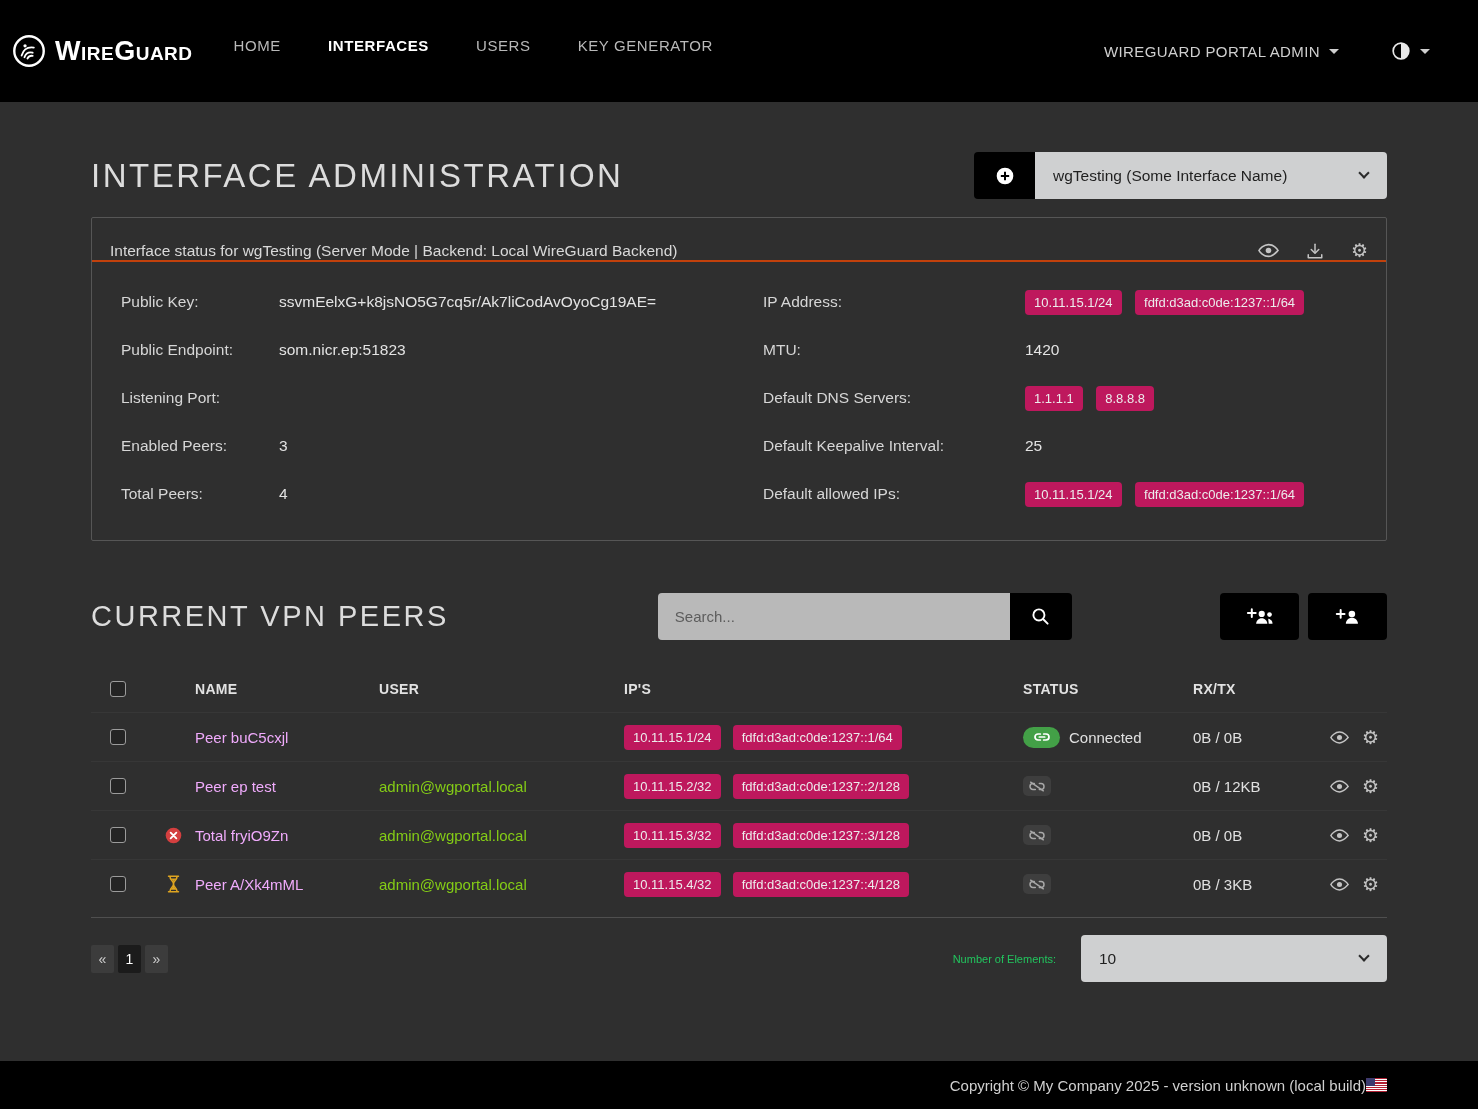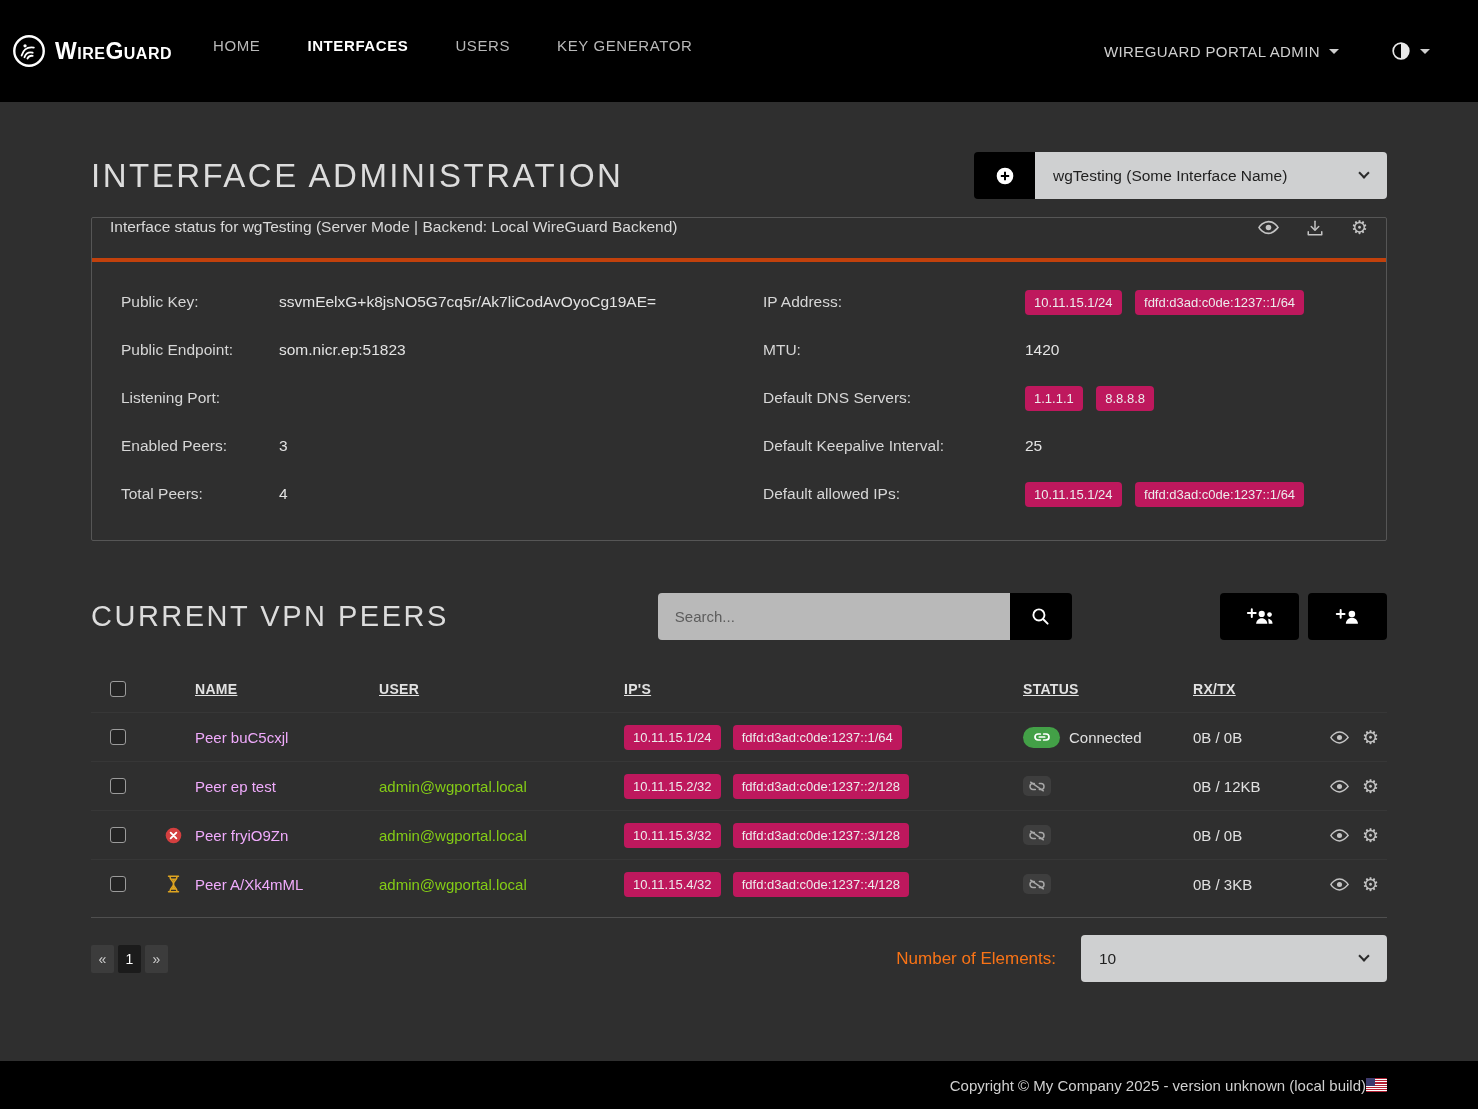--- a/index.html
+++ b/index.html
@@ -9,21 +9,21 @@
     background:#2f2f2f;
     font-family:"Liberation Sans", sans-serif;
     color:#dcdcdc;
     display:flex; flex-direction:column;
     overflow:hidden;
   }
 
   
   .navbar { height:102px; background:#000; display:flex; align-items:center; padding:0 48px 0 12px; flex-shrink:0; }
   .brand { display:flex; align-items:center; gap:9px; cursor:pointer; }
-  .brand-text { font-size:23px; font-weight:bold; color:#fff; font-variant:small-caps; letter-spacing:.5px; }
+  .brand-text { font-size:27px; font-weight:bold; color:#fff; font-variant:small-caps; letter-spacing:.5px; }
   .nav-links { display:flex; gap:47px; margin-left:41px; list-style:none; padding:0; margin-top:0; margin-bottom:12px; }
   .nav-link { font-size:15px; letter-spacing:.6px; color:#b9b9b9; text-transform:uppercase; cursor:pointer; }
   .nav-link.active { color:#fff; font-weight:bold; }
   .nav-right { margin-left:auto; display:flex; align-items:center; gap:52px; }
   .dropdown-toggle { display:flex; align-items:center; gap:9px; color:#cfcfcf; font-size:15px; letter-spacing:.4px; cursor:pointer; }
   .caret-down { width:0; height:0; border-left:5px solid transparent; border-right:5px solid transparent; border-top:5px solid #cfcfcf; }
 
   
   .container { width:1296px; margin:0 auto; }
 
@@ -32,21 +32,21 @@
 
   .select-group { display:flex;padding-left:48px; }
   .icon-btn-dark { background:#000; border:none; width:61px; height:47px; display:flex; align-items:center; justify-content:center; border-radius:4px 0 0 4px; cursor:pointer; }
   .select { position:relative; height:47px; background:#cfd0d1; display:flex; align-items:center; padding:0 42px 0 18px; color:#1f1f1f; font-size:15.5px; cursor:pointer; }
   .select.attached { width:352px; border-radius:0 4px 4px 0; }
   .select.small { width:306px; border-radius:4px; }
   .chevron { position:absolute; right:19px; top:17px; width:8px; height:8px; border-right:2px solid #2b2b2b; border-bottom:2px solid #2b2b2b; transform:rotate(45deg); }
 
   
   .card { margin-top:18px; border:1px solid #565656; border-radius:2px; }
-  .card-header { height:44px; border-bottom:4px solid #c2410c; display:flex; align-items:flex-start; padding:0 18px; }
+  .card-header { height:44px; border-bottom:2px solid #c2410c; display:flex; align-items:flex-end; padding:0 18px; }
   .card-title { font-size:15.5px; color:#d9d9d9; }
   .card-icons { margin-left:auto; display:flex; gap:27px; align-items:center; }
   .card-icons .ic { cursor:pointer; display:flex; align-items:center; }
   .card-body { display:grid; grid-template-columns:1fr 1fr; padding:16px 0 22px; }
   .kv-col.left  { padding-left:29px; }
   .kv-col.right { padding-left:24px; }
   .kv-row { display:grid; align-items:center; height:48px; }
   .kv-col.left  .kv-row { grid-template-columns:158px auto; }
   .kv-col.right .kv-row { grid-template-columns:262px auto; }
   .kv-label { font-size:15.5px; color:#d6d6d6; }
@@ -60,21 +60,21 @@
   .search-group { display:flex; margin-left:209px; }
   .search-input { width:352px; height:47px; background:#b9b9b9; border:none; border-radius:4px 0 0 4px; padding:0 17px; font-size:15px; color:#222; font-family:"Liberation Sans", sans-serif; outline:none; }
   .search-input::placeholder { color:#5d5d5d; }
   .search-btn { width:62px; height:47px; background:#000; border:none; border-radius:0 4px 4px 0; cursor:pointer; display:flex; align-items:center; justify-content:center; }
   .add-buttons { margin-left:auto; display:flex; gap:9px; }
   .add-btn { width:79px; height:47px; background:#000; border:none; border-radius:4px; display:flex; align-items:center; justify-content:center; cursor:pointer; }
 
   
   .table { margin-top:26px; border-bottom:1px solid #4f4f4f; padding-bottom:9px; }
   .thead, .trow { display:grid; grid-template-columns:60px 44px 184px 245px 399px 170px 137px 1fr; align-items:center; }
-  .thead { height:46px; font-size:14px; font-weight:bold; color:#e2e2e2; letter-spacing:.3px;text-decoration:underline; }
+  .thead { height:46px; font-size:14px; font-weight:bold; color:#e2e2e2; letter-spacing:.3px; }
   .trow { height:49px; border-top:1px solid rgba(255,255,255,0.04); font-size:15px; }
   .cb-cell { padding-left:19px; }
   .checkbox { display:block; width:16px; height:16px; border:1px solid #9b9b9b; background:#242424; border-radius:3px; cursor:pointer; }
   .icon-cell { display:flex; justify-content:center; align-items:center; }
   .peer-name { color:#f0abfc; }
   .peer-user { color:#84cc16; }
   .ips-cell .badge { margin-right:8px; }
   .status-cell { display:flex; align-items:center; }
   .pill-green { width:37px; height:21px; border-radius:11px; background:#43a047; display:inline-flex; align-items:center; justify-content:center; }
   .pill-gray { width:28px; height:20px; border-radius:5px; background:#3e3e3e; display:inline-flex; align-items:center; justify-content:center; }
@@ -83,21 +83,21 @@
   .actions { display:flex; gap:13px; justify-content:flex-end; padding-right:14px; align-items:center; }
   .gear-glyph { font-size:19px; color:#c4c4c4; line-height:1; cursor:pointer; font-family:"DejaVu Sans", sans-serif; }
   .row-ic { cursor:pointer; display:flex; align-items:center; }
 
   
   .pager-row { margin-top:17px; display:flex; align-items:center; }
   .pagination { display:flex; gap:4px; }
   .page-btn { min-width:23px; height:28px; display:flex; align-items:center; justify-content:center; background:#3c3c3c; color:#cfcfcf; font-size:14px; border-radius:2px; cursor:pointer; padding:0 7px; }
   .page-btn.current { background:#1b1b1b; color:#fff; }
   .elements-group { margin-left:auto; display:flex; align-items:center; gap:25px; }
-  .elements-label { font-size:17px; color:#f97316; }
+  .elements-label { font-size:11px; color:#22c55e; }
 
   
   .footer { margin-top:auto; background:#000; height:48px; flex-shrink:0; display:flex; align-items:center; }
   .footer-inner { width:1296px; margin:0 auto; display:flex; align-items:center; justify-content:flex-end; }
   .footer-text { font-size:15px; color:#d0d0d0; }
   .flag { display:block; width:21px; height:14px; position:relative; background:repeating-linear-gradient(180deg,#b22234 0 1.1px,#fff 1.1px 2.2px); cursor:pointer; border-radius:1px; overflow:hidden; }
   .flag::after { content:""; position:absolute; top:0; left:0; width:9px; height:7.5px; background:#3c3b6e; }
 </style>
 </head>
 <body>
@@ -353,21 +353,21 @@
           <span class="checkbox"></span>
         </div>
       <div class="icon-cell">
         <span style="display:flex;">
           <svg width="17" height="17" viewBox="0 0 24 24">
               <circle cx="12" cy="12" r="11" fill="#d43f3f"></circle>
               <path d="M8 8l8 8M16 8l-8 8" stroke="#fff" stroke-width="2.6" stroke-linecap="round"></path>
             </svg>
         </span>
       </div>
-      <div class="peer-name">Peer fryiO9Zn</div>
+      <div class="peer-name">Total fryiO9Zn</div>
       <div class="peer-user">admin@wgportal.local</div>
       <div class="ips-cell">
         <span class="badge">10.11.15.3/32</span>
         <span class="badge">fdfd:d3ad:c0de:1237::3/128</span>
       </div>
       <div class="status-cell">
         <span class="pill-gray">
           <svg width="16" height="11" viewBox="0 0 24 16" fill="none" stroke="#a8a8a8" stroke-width="2.2" stroke-linecap="round">
               <path d="M9.5 12.5H6a4.5 4.5 0 1 1 0-9h2"></path>
               <path d="M15.5 3.5H18a4.5 4.5 0 1 1 0 9h-2.5"></path>

